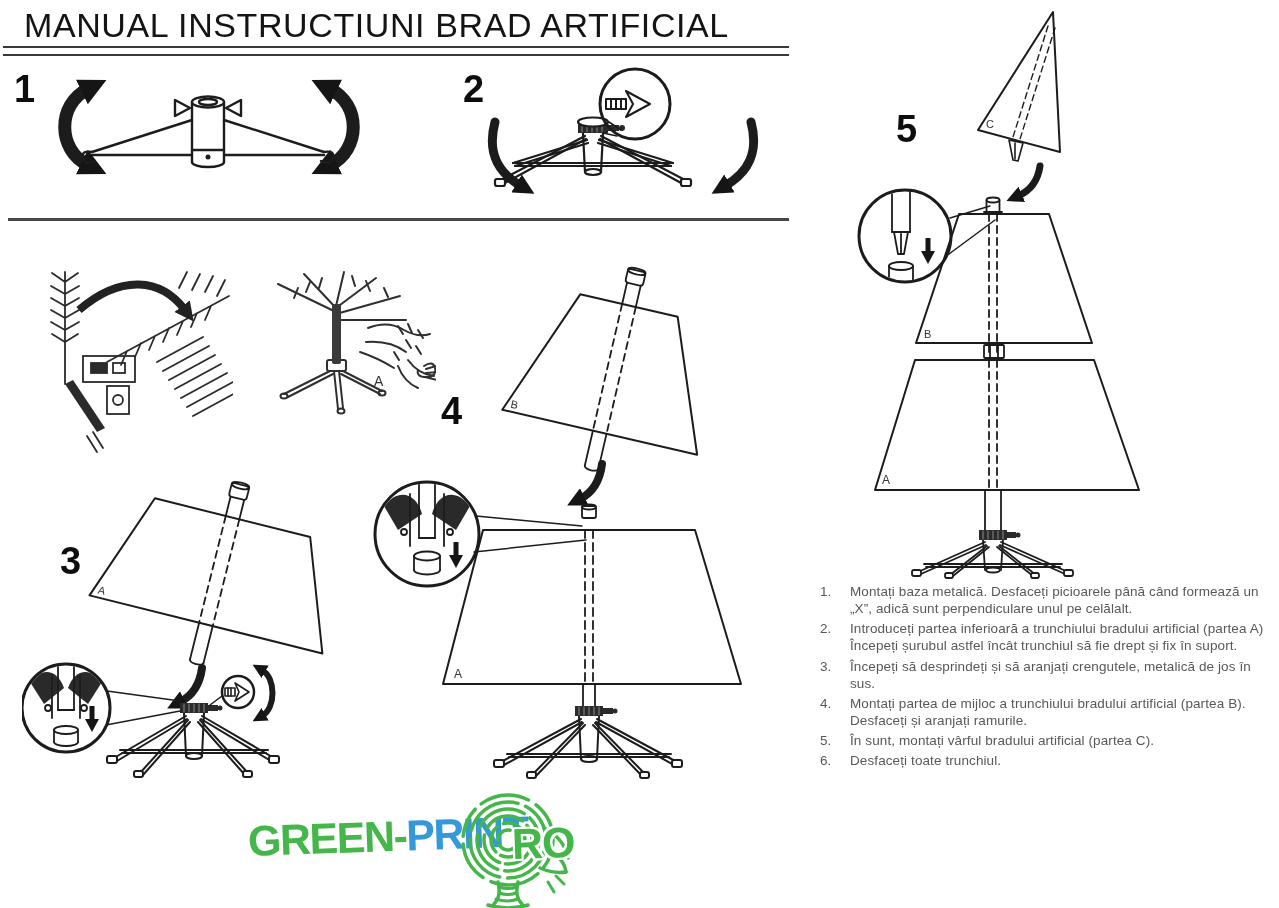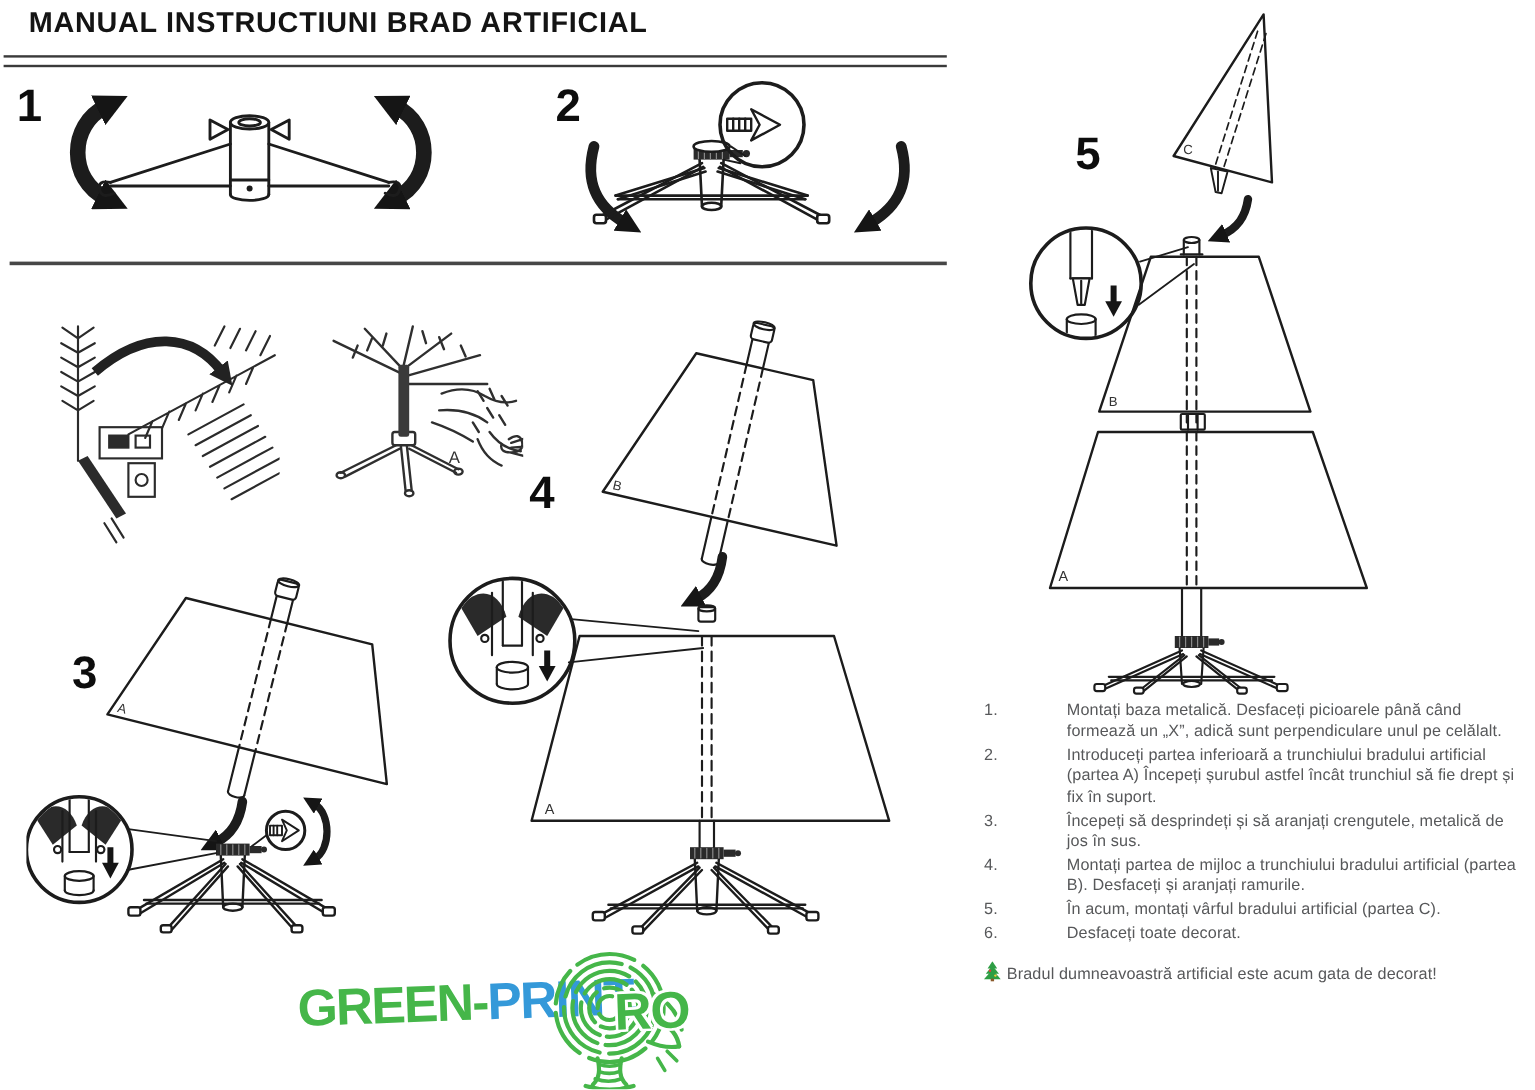--- a/index.html
+++ b/index.html
@@ -1,29 +1,29 @@
 <!DOCTYPE html>
 <html><head>
 <meta charset="utf-8">
 <style>
   html,body{margin:0;padding:0;}
   body{width:1279px;height:908px;position:relative;background:#fff;overflow:hidden;
        font-family:"Liberation Sans","DejaVu Sans",sans-serif;color:#111;}
   .abs{position:absolute;}
-  .title{left:24px;top:6px;font-size:24px;font-weight:700;letter-spacing:.6px;color:#141414;white-space:nowrap;}
+  .title{left:24px;top:6px;font-size:34px;font-weight:400;letter-spacing:.6px;color:#141414;white-space:nowrap;}
   .rule-title{left:3px;top:46px;width:786px;height:6px;border-top:2px solid #3a3a3a;border-bottom:2px solid #3a3a3a;}
   .rule-mid{left:8px;top:218px;width:781px;height:3px;background:#474747;}
   .stepnum{font-size:38px;font-weight:800;color:#0d0d0d;line-height:1;}
   svg{display:block;}
   svg text{font-family:"Liberation Sans","DejaVu Sans",sans-serif;fill:#333;}
   .ink{stroke:#1c1c1c;fill:none;stroke-linecap:round;stroke-linejoin:round;}
   .instr{left:820px;top:583px;width:452px;color:#57585a;font-size:13.5px;line-height:1.27;letter-spacing:.1px;}
   .row{display:flex;margin-bottom:3px;}
   .row .n{width:30px;flex:0 0 30px;}
-  .row .t{flex:1;margin-left:39px;}
+  .row .t{flex:1;}
   .note{margin-top:14px;display:block;}
   .note .tree-ico{display:inline-block;vertical-align:-2px;margin-right:5px;}
   .logo{left:246px;top:788px;width:346px;height:120px;}
   .logo-line{position:absolute;left:2px;top:24px;font-size:43px;font-weight:800;letter-spacing:-1.5px;
              transform:rotate(-2deg);white-space:nowrap;}
   .logo-green{color:#45b649;}
   .logo-blue{color:#3499d9;}
   .logo-ro{position:absolute;left:266px;top:31px;font-size:43px;font-weight:800;letter-spacing:-1px;color:#45b649;
            transform:rotate(-2deg);z-index:3;
            text-shadow:2px 0 #fff,-2px 0 #fff,0 2px #fff,0 -2px #fff,2px 2px #fff,-2px -2px #fff,2px -2px #fff,-2px 2px #fff;}
@@ -466,37 +466,25 @@
   <div class="row">
     <span class="n">3.</span>
     <span class="t">Începeți să desprindeți și să aranjați crengutele, metalică de jos în sus.</span>
   </div>
   <div class="row">
     <span class="n">4.</span>
     <span class="t">Montați partea de mijloc a trunchiului bradului artificial (partea B). Desfaceți și aranjați ramurile.</span>
   </div>
   <div class="row">
     <span class="n">5.</span>
-    <span class="t">În acum, montați vârful bradului artificial (partea C).</span>
+    <span class="t">În sunt, montați vârful bradului artificial (partea C).</span>
   </div>
   <div class="row">
     <span class="n">6.</span>
-    <span class="t">Desfaceți toate decorat.</span>
-  </div>
-  <div class="note">
-    <span class="tree-ico">
-      <svg width="14" height="17" viewBox="0 0 14 17">
-        <polygon points="7,0 11,6 3,6" fill="#2e9e44"></polygon>
-        <polygon points="7,3.5 12.5,10.5 1.5,10.5" fill="#2e9e44"></polygon>
-        <polygon points="7,7 14,15 0,15" fill="#2e9e44"></polygon>
-        <rect x="5.6" y="14.5" width="2.8" height="2.5" fill="#8a5a2b"></rect>
-        <circle cx="5" cy="8" r="1" fill="#e23b3b"></circle>
-          <circle cx="9.5" cy="12" r="1" fill="#f0c93c"></circle>
-      </svg>
-    </span><span>Bradul dumneavoastră artificial este acum gata de decorat!</span>
+    <span class="t">Desfaceți toate trunchiul.</span>
   </div>
 </div>
 
 <div class="abs logo">
   <svg style="position:absolute;left:198px;top:0;z-index:1" width="136" height="120" viewBox="0 0 136 120">
     <g stroke="#45b649" fill="none" stroke-linecap="round">
       <circle cx="64" cy="52" r="10" stroke-width="3.5" stroke-dasharray="26 5 18 6"></circle>
       <circle cx="64" cy="52" r="17" stroke-width="3.5" stroke-dasharray="34 6 28 7"></circle>
       <circle cx="64" cy="52" r="24" stroke-width="3.5" stroke-dasharray="40 6 34 8"></circle>
       <circle cx="64" cy="52" r="31" stroke-width="3.5" stroke-dasharray="52 7 44 8"></circle>

